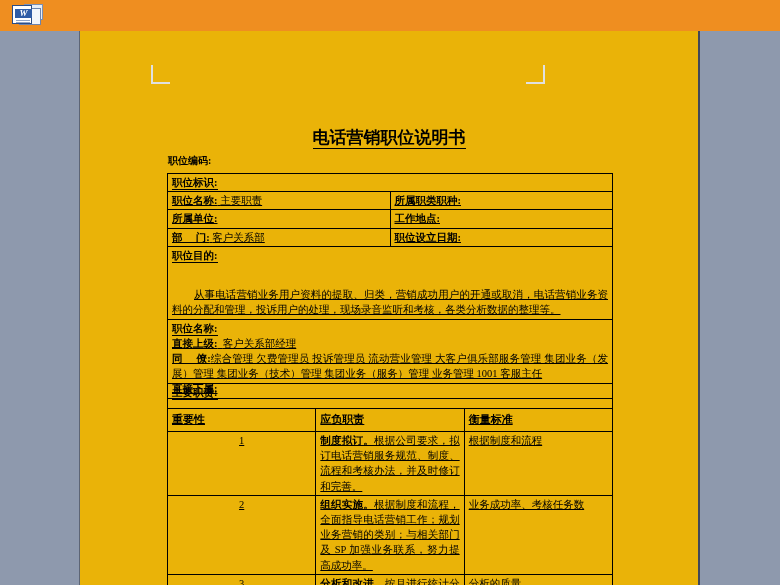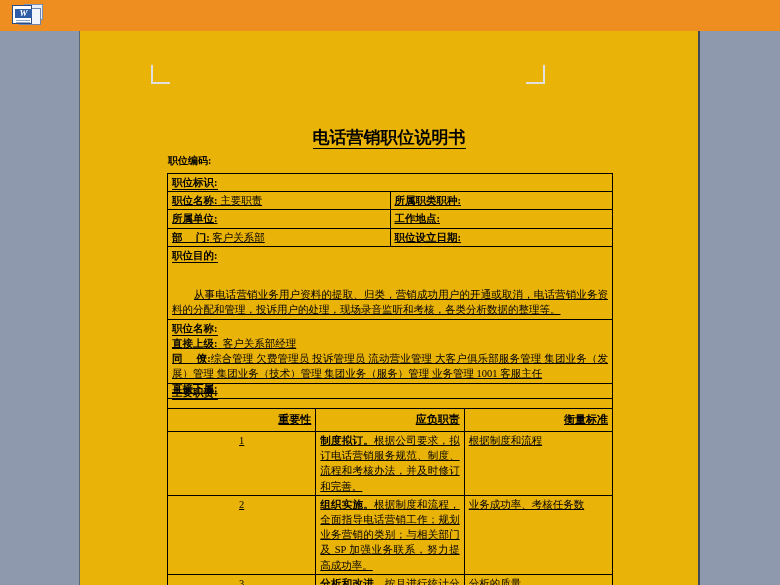--- a/index.html
+++ b/index.html
@@ -165,21 +165,21 @@
     border-bottom: 1px solid #000;
     display: inline-block;
     line-height: 1.25;
   }
   .lbl-b { font-weight: bold; }
   .indent-body { text-indent: 22px; text-align: justify; margin-top: 24px; }
   .just { text-align: justify; }
   .cell-pad-lg { padding-bottom: 9px; }
 
   .duty-head td {
-    text-align: right;
+    text-align: left;
     font-weight: bold;
     font-size: 11px;
     padding: 3px 4px;
   }
   .c-num   { width: 40px;  text-align: center; vertical-align: middle; }
   .c-duty  { width: 320px; }
   .c-std   { width: 86px;  vertical-align: middle; margin-top: 13px; }
   .duty-num {
     text-align: center;
     vertical-align: middle;

